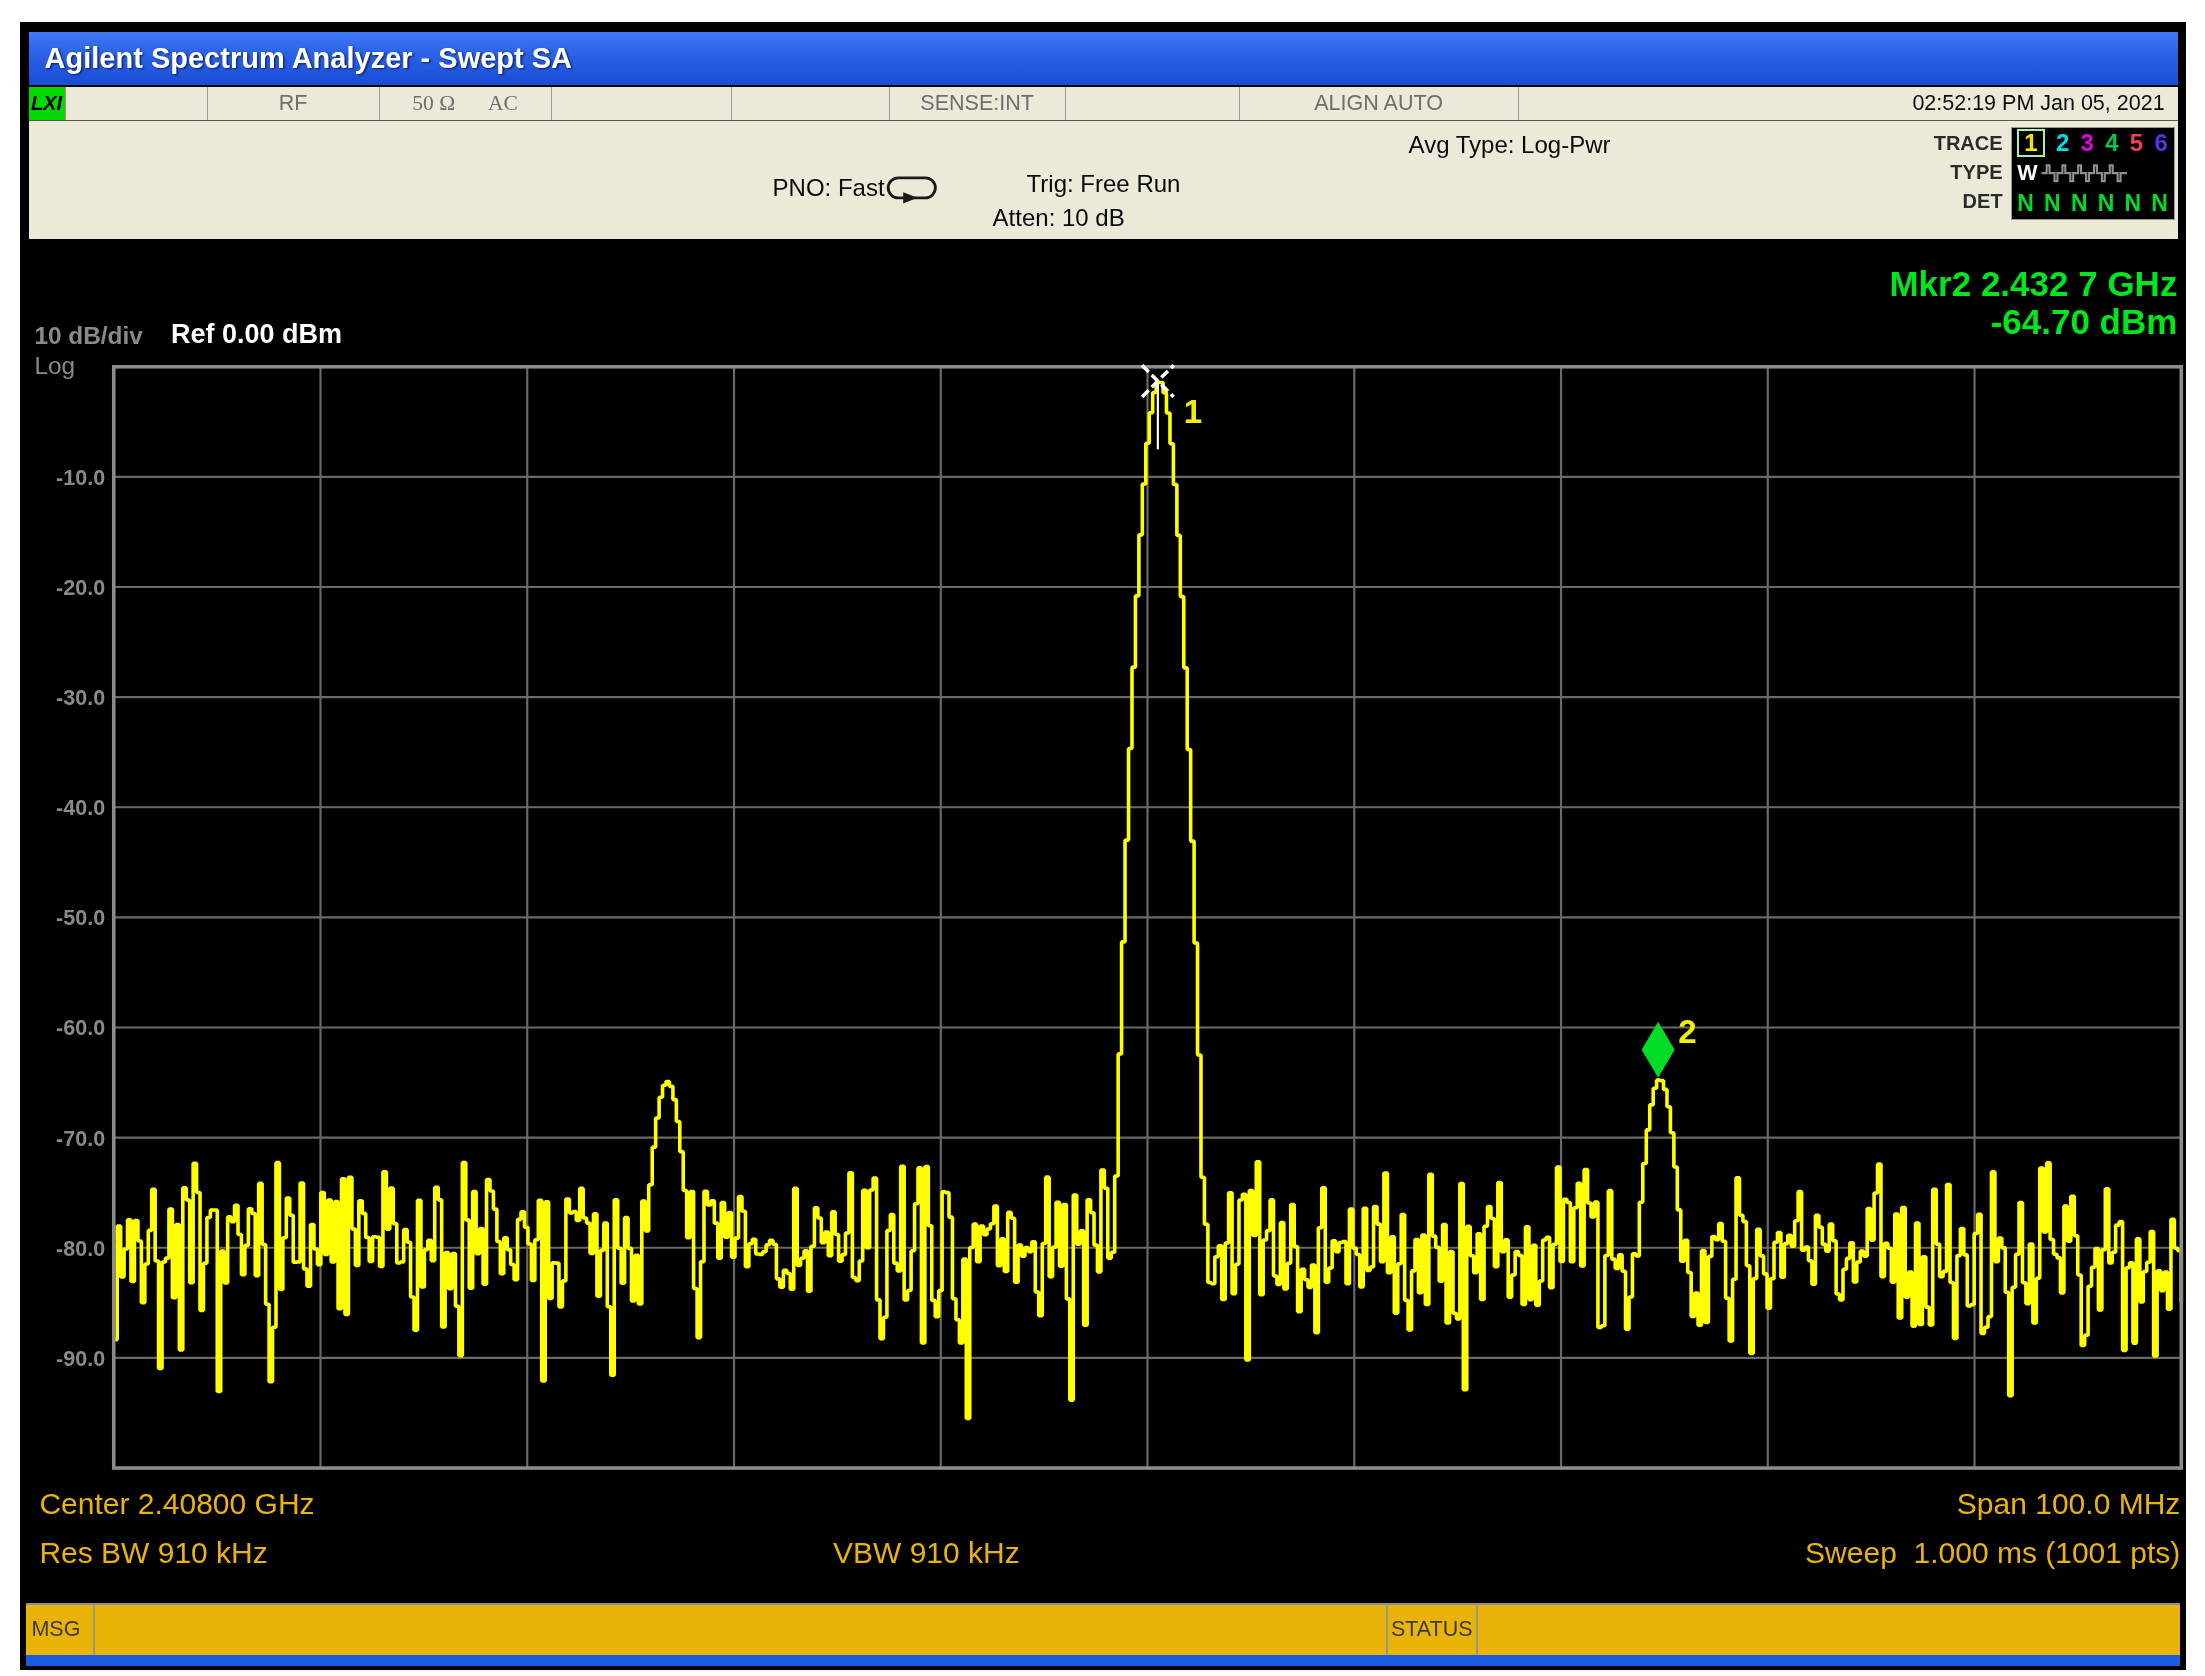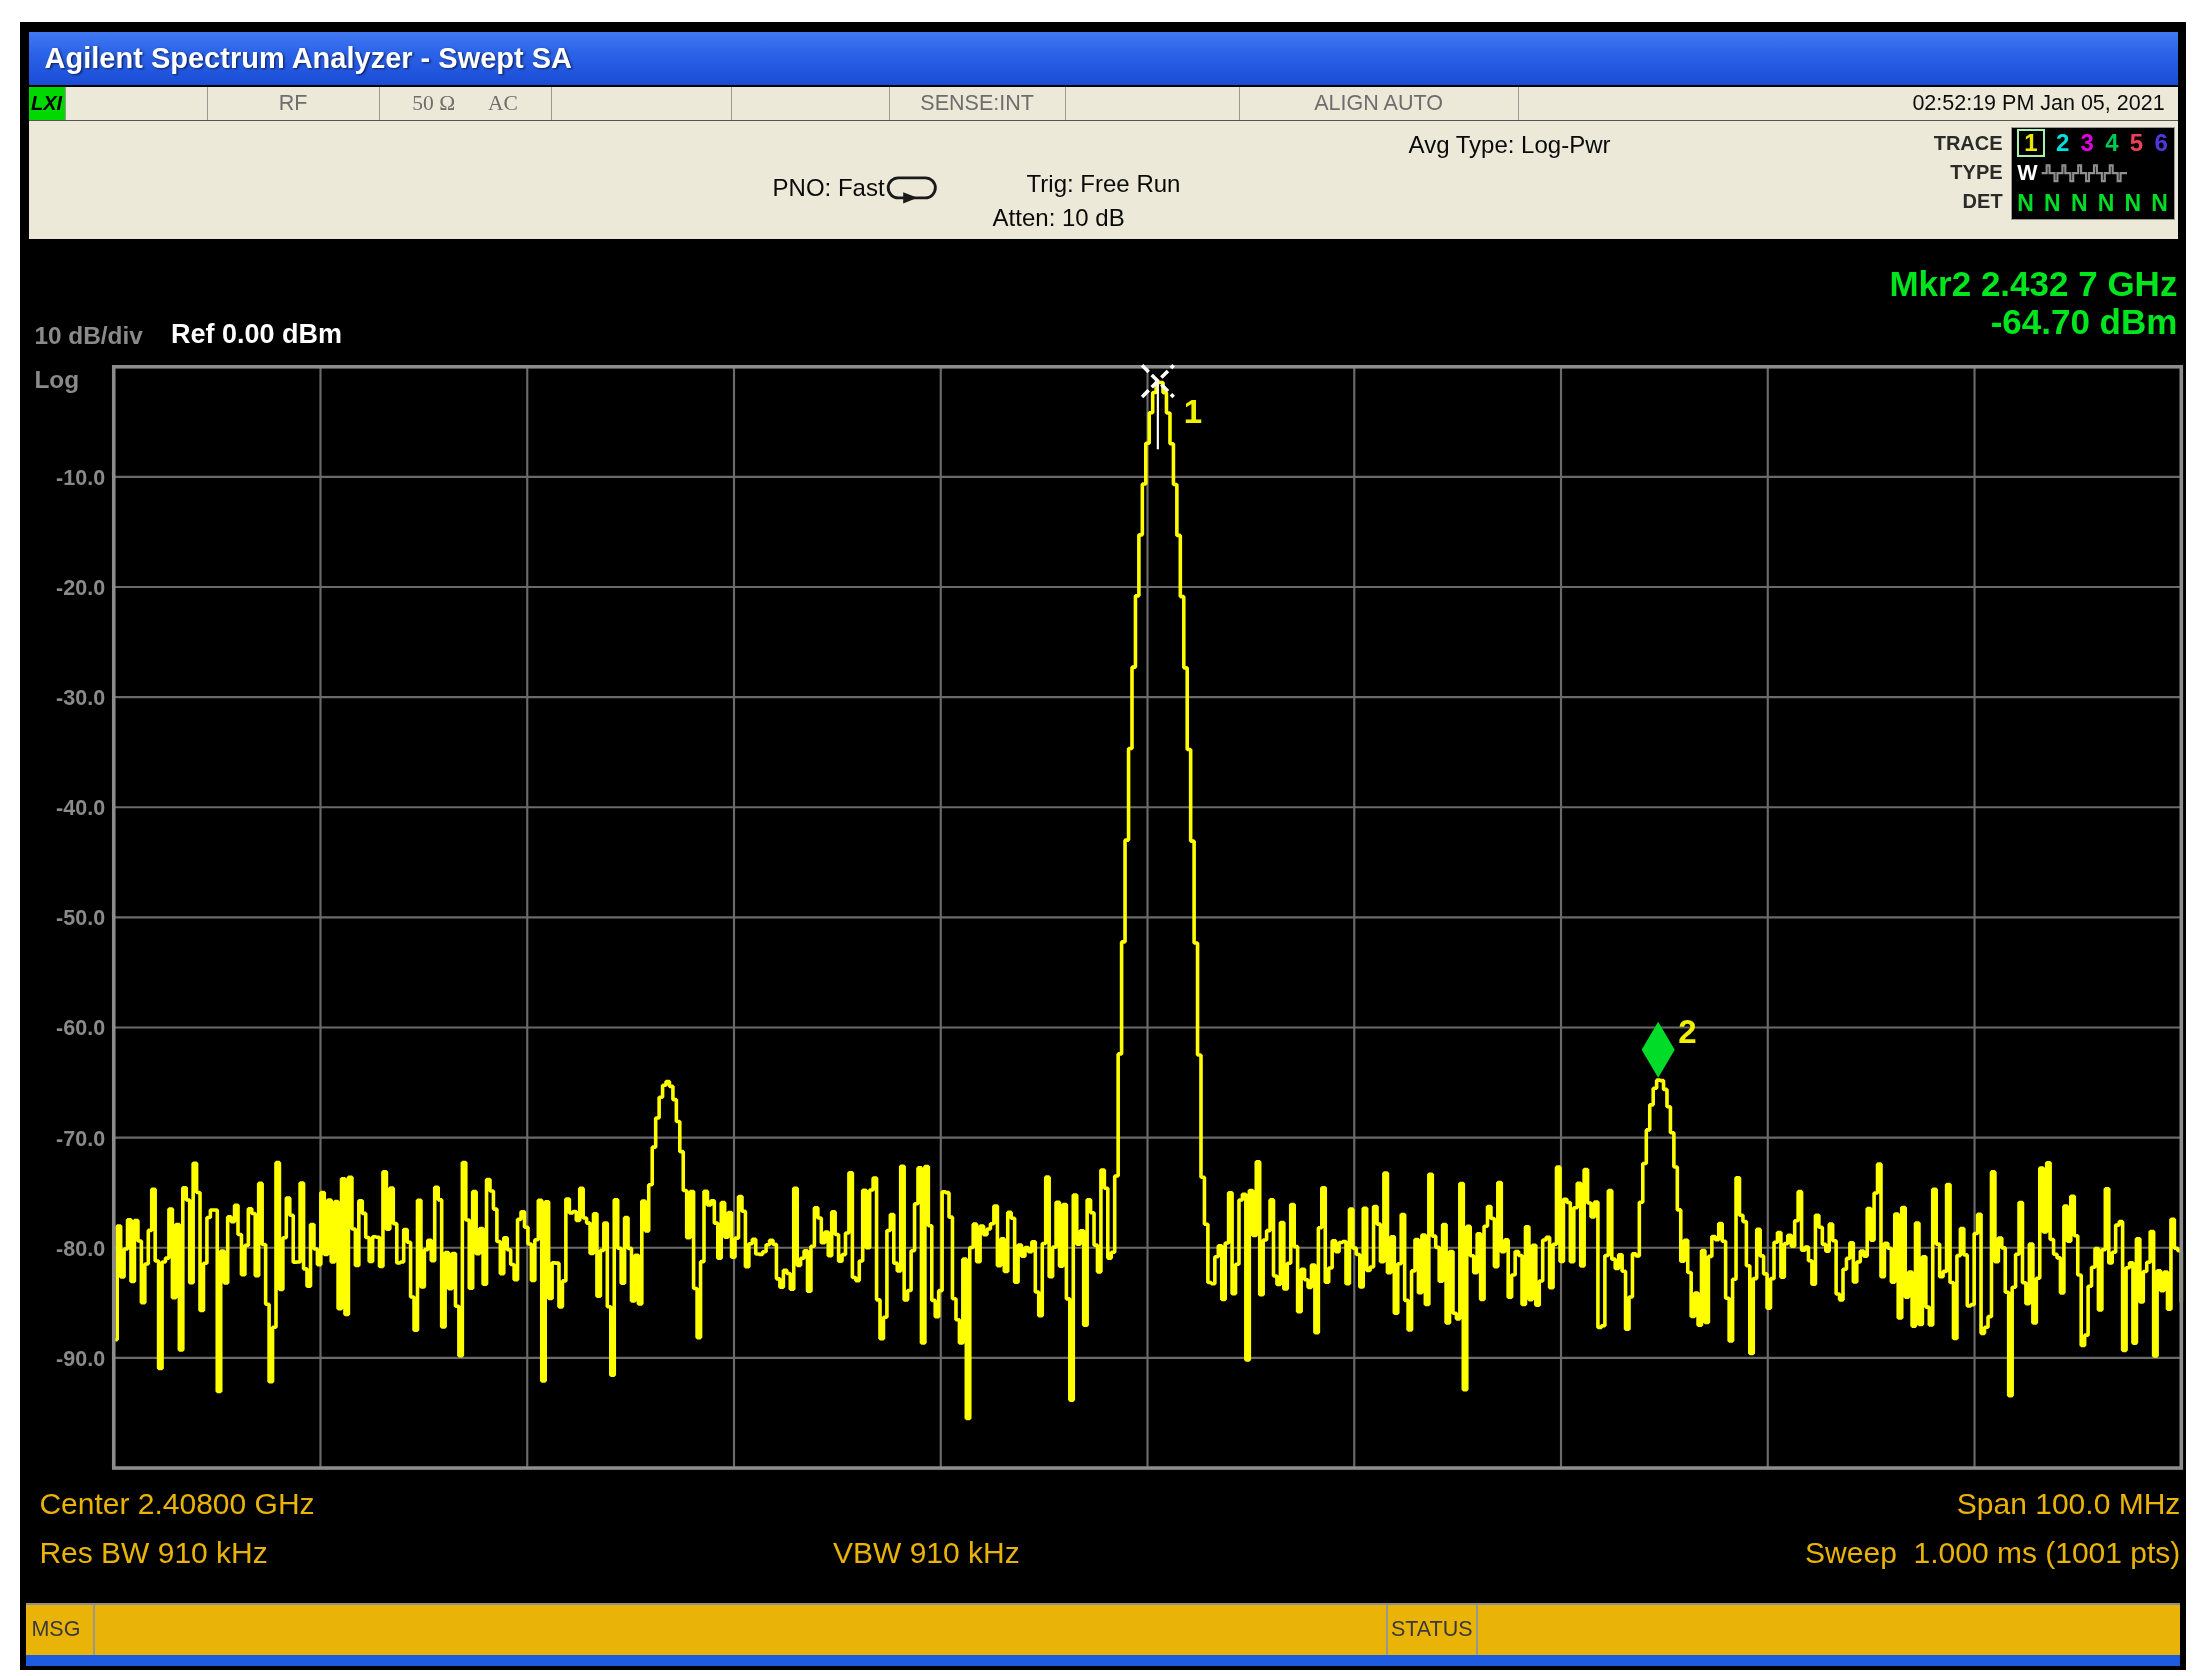--- a/index.html
+++ b/index.html
@@ -41,21 +41,21 @@
   .trace-digit.selected{border:2.2px solid #a9f0a9;padding:0 5px;}
   .typeW{color:#fff;font-size:21.5px;font-weight:bold;margin-right:2.9px;}
   .trow.det{justify-content:space-between;}
   .detN{font-size:23px;font-weight:bold;}
 
   
   .main{position:absolute;left:0;top:217px;width:2166px;height:1364px;background:#000;}
   .mkr2{position:absolute;right:8.6px;top:26px;text-align:right;color:#00e61e;
     font-size:35px;font-weight:bold;line-height:38px;}
   .scalelab{position:absolute;left:14.4px;top:83px;color:#8a8a8a;font-size:24.4px;font-weight:bold;}
-  .loglab{position:absolute;left:14.4px;top:127px;color:#8a8a8a;font-size:24.4px;font-weight:bold;}
+  .loglab{position:absolute;left:14.4px;top:113px;color:#8a8a8a;font-size:24.4px;font-weight:normal;}
   .reflab{position:absolute;left:151px;top:80px;color:#fff;font-size:27px;font-weight:bold;}
   .banno{position:absolute;color:#eab308;font-size:30px;font-weight:normal;}
   .center{left:19.4px;top:1248px;}
   .rbw{left:19.4px;top:1297px;}
   .vbw{left:813px;top:1297px;}
   .span{right:5.7px;top:1248px;text-align:right;}
   .sweep{right:5.7px;top:1297px;text-align:right;white-space:pre;}
   svg text{font-family:"Liberation Sans",sans-serif;}
 
   

